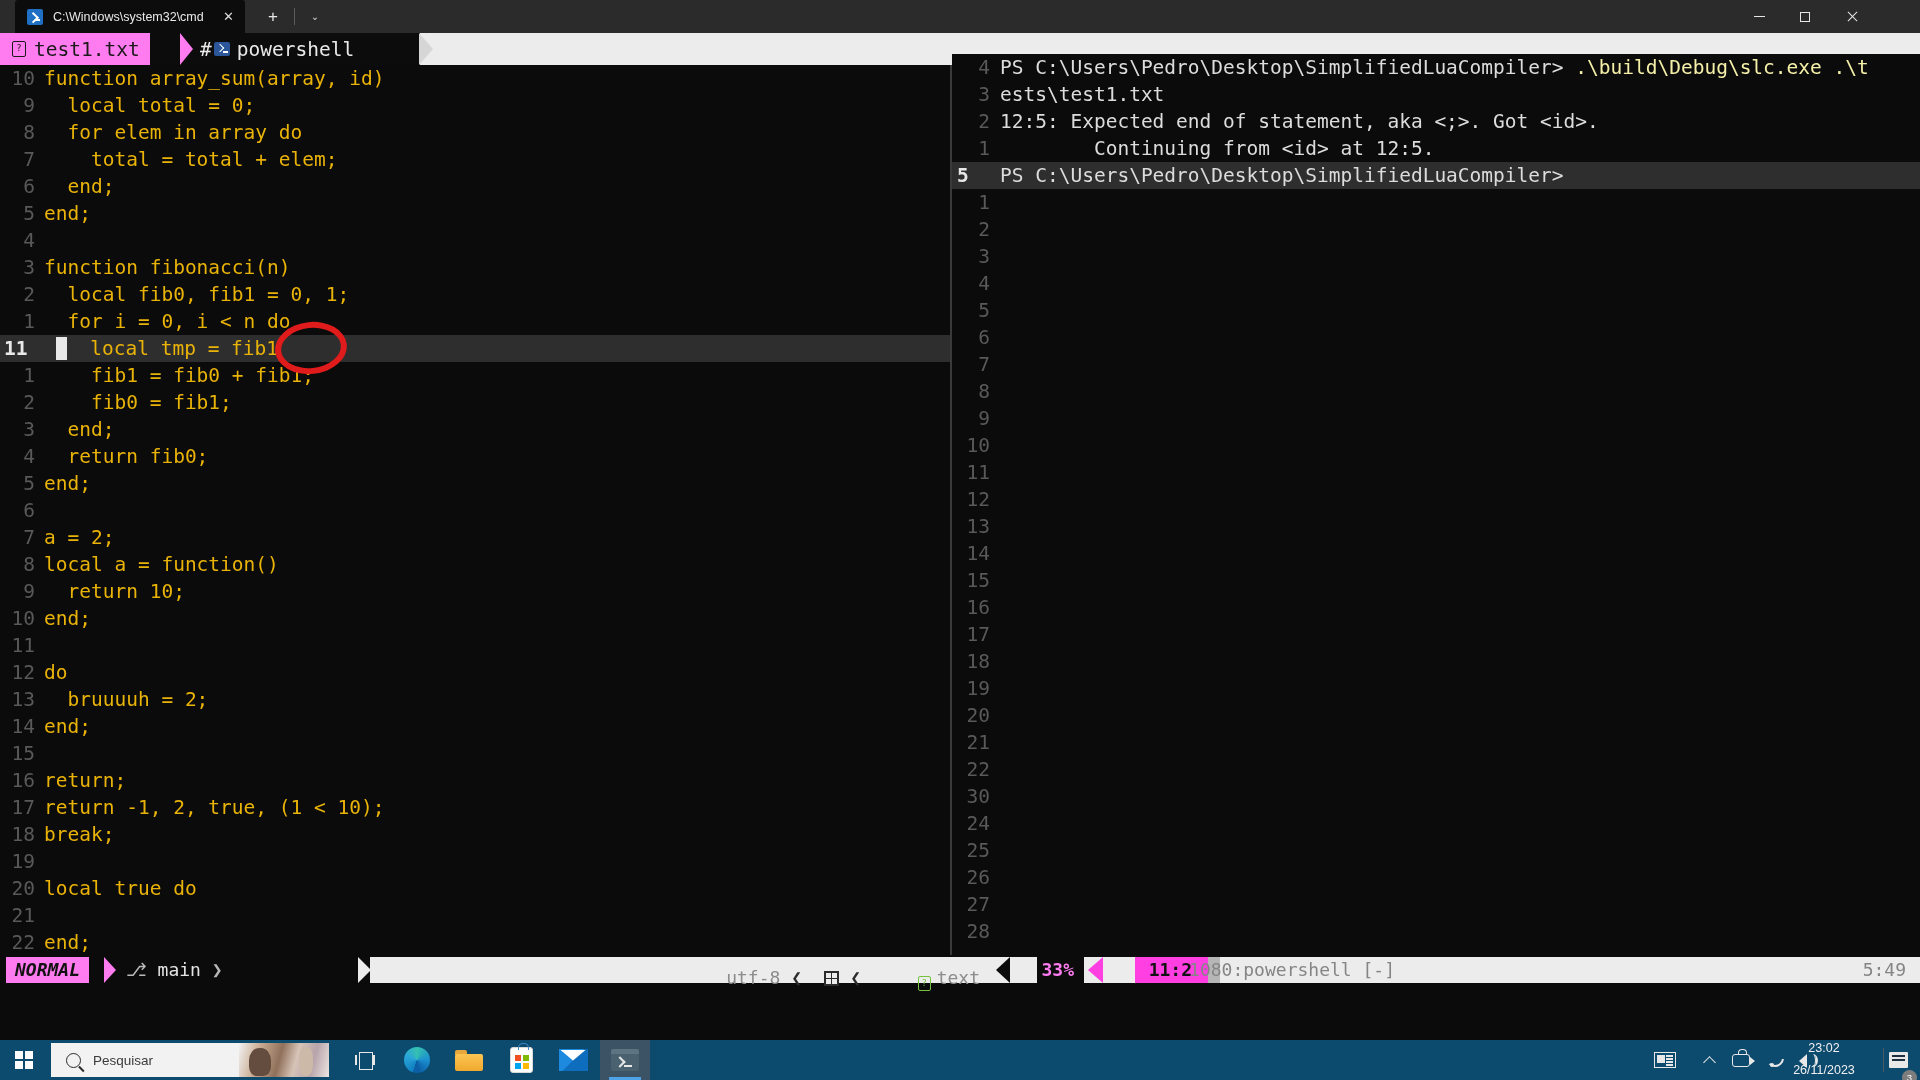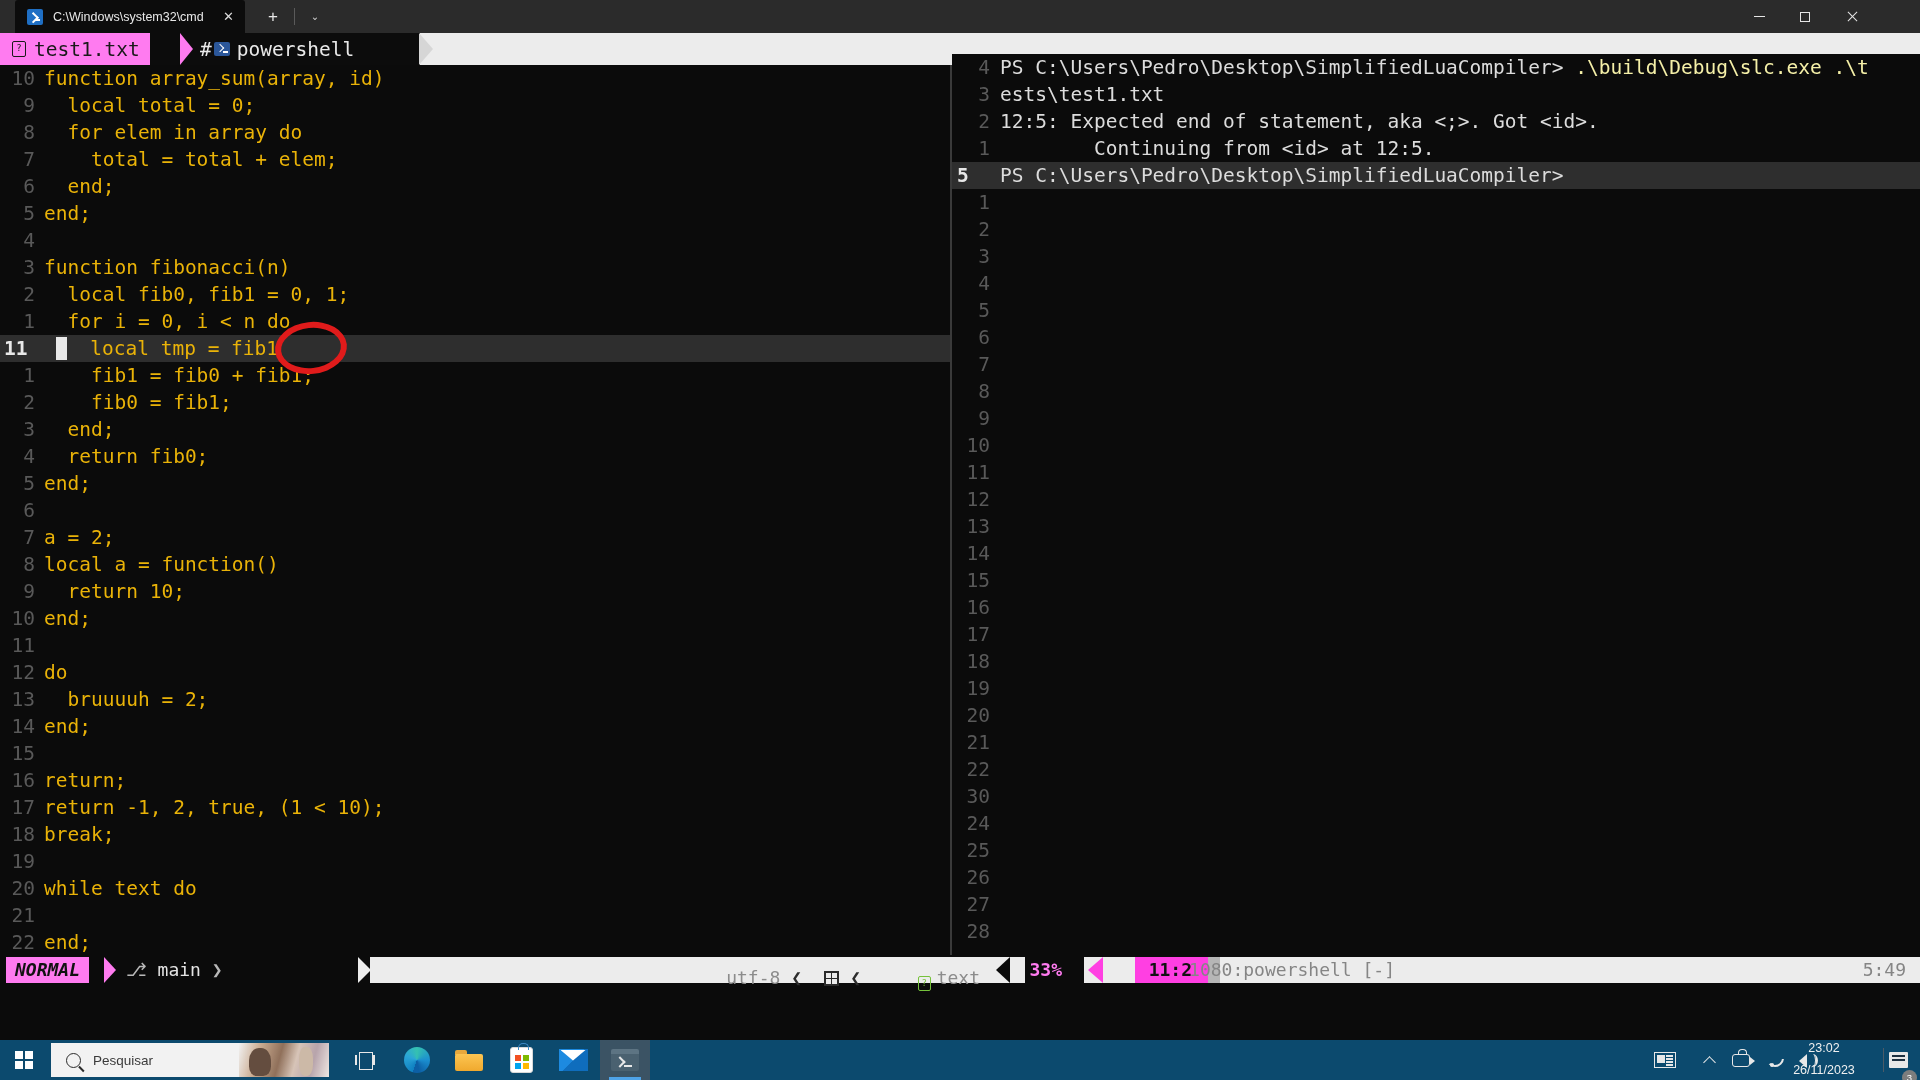--- a/index.html
+++ b/index.html
@@ -203,21 +203,21 @@
       linear-gradient(#ececec,#ececec) 6px 6px/5px 5px no-repeat;
   }
   .sl-ft { right:940px; color:#8c8c8c; }
   .sl-ft .ftbox {
     display:inline-block; width:13px; height:15px; border:1.5px solid #76c23c;
     border-radius:2px; color:#76c23c; font-size:9px; line-height:12px;
     text-align:center; vertical-align:-2px; margin-right:6px;
   }
   .sl-pct {
     position:absolute; right:836px; top:2px; height:26px; line-height:26px;
-    background:#0b0b0b; color:#ff7bf0; padding:0 22px 0 4px; font-weight:bold;
+    background:#0b0b0b; color:#ff7bf0; padding:0 10px 0 4px; font-weight:bold;
   }
   .sl-pct-arrow {
     position:absolute; right:910px; top:2px; width:0; height:0;
     border-top:13px solid transparent; border-bottom:13px solid transparent;
     border-right:14px solid #0b0b0b;
   }
   .sl-pos {
     position:absolute; right:712px; top:2px; height:26px; line-height:26px;
     background:#ff3fe2; color:#121212; padding:0 16px 0 14px; font-weight:bold;
   }
@@ -484,21 +484,21 @@
       <div class="eline"><span class="num">10</span><span class="txt">end;</span></div>
       <div class="eline"><span class="num">11</span><span class="txt"></span></div>
       <div class="eline"><span class="num">12</span><span class="txt">do</span></div>
       <div class="eline"><span class="num">13</span><span class="txt">  bruuuuh = 2;</span></div>
       <div class="eline"><span class="num">14</span><span class="txt">end;</span></div>
       <div class="eline"><span class="num">15</span><span class="txt"></span></div>
       <div class="eline"><span class="num">16</span><span class="txt">return;</span></div>
       <div class="eline"><span class="num">17</span><span class="txt">return -1, 2, true, (1 &lt; 10);</span></div>
       <div class="eline"><span class="num">18</span><span class="txt">break;</span></div>
       <div class="eline"><span class="num">19</span><span class="txt"></span></div>
-      <div class="eline"><span class="num">20</span><span class="txt">while text do</span></div>
+      <div class="eline"><span class="num">20</span><span class="txt">local true do</span></div>
       <div class="eline"><span class="num">21</span><span class="txt"></span></div>
       <div class="eline"><span class="num">22</span><span class="txt">end;</span></div>
     </div>
   <div class="red-circle"></div>
 
   <div class="vsplit"></div>
 
   <div class="terminal" id="terminal-pane">
       <div class="tline"><span class="num">4</span><span class="txt">PS C:\Users\Pedro\Desktop\SimplifiedLuaCompiler&gt; </span><span class="t-yellow">.\build\Debug\slc.exe .\t</span></div>
       <div class="tline"><span class="num">3</span><span class="txt">ests\test1.txt</span></div>

